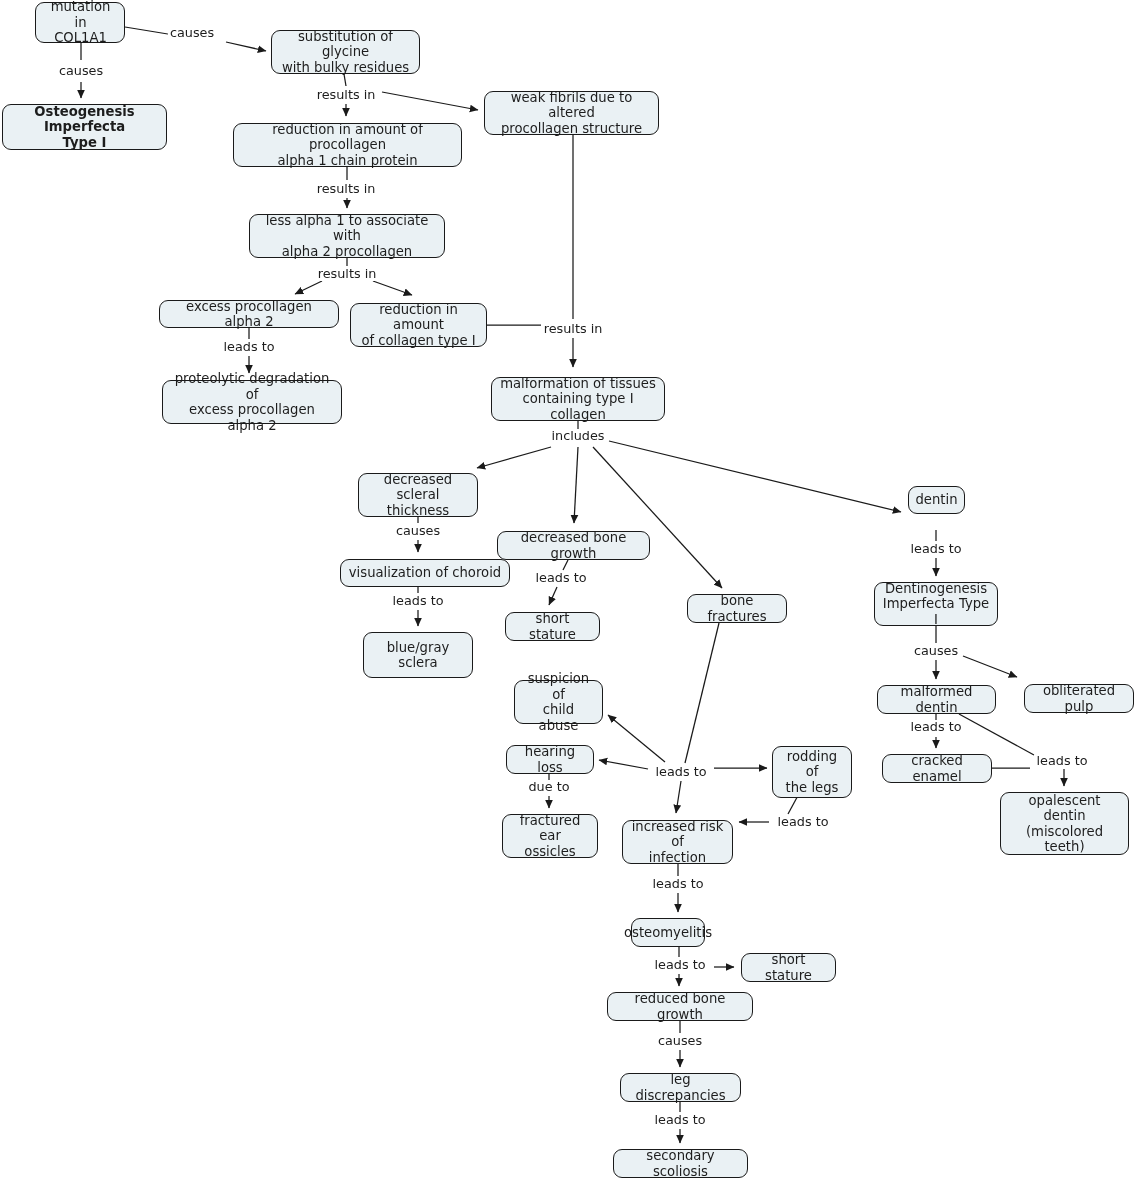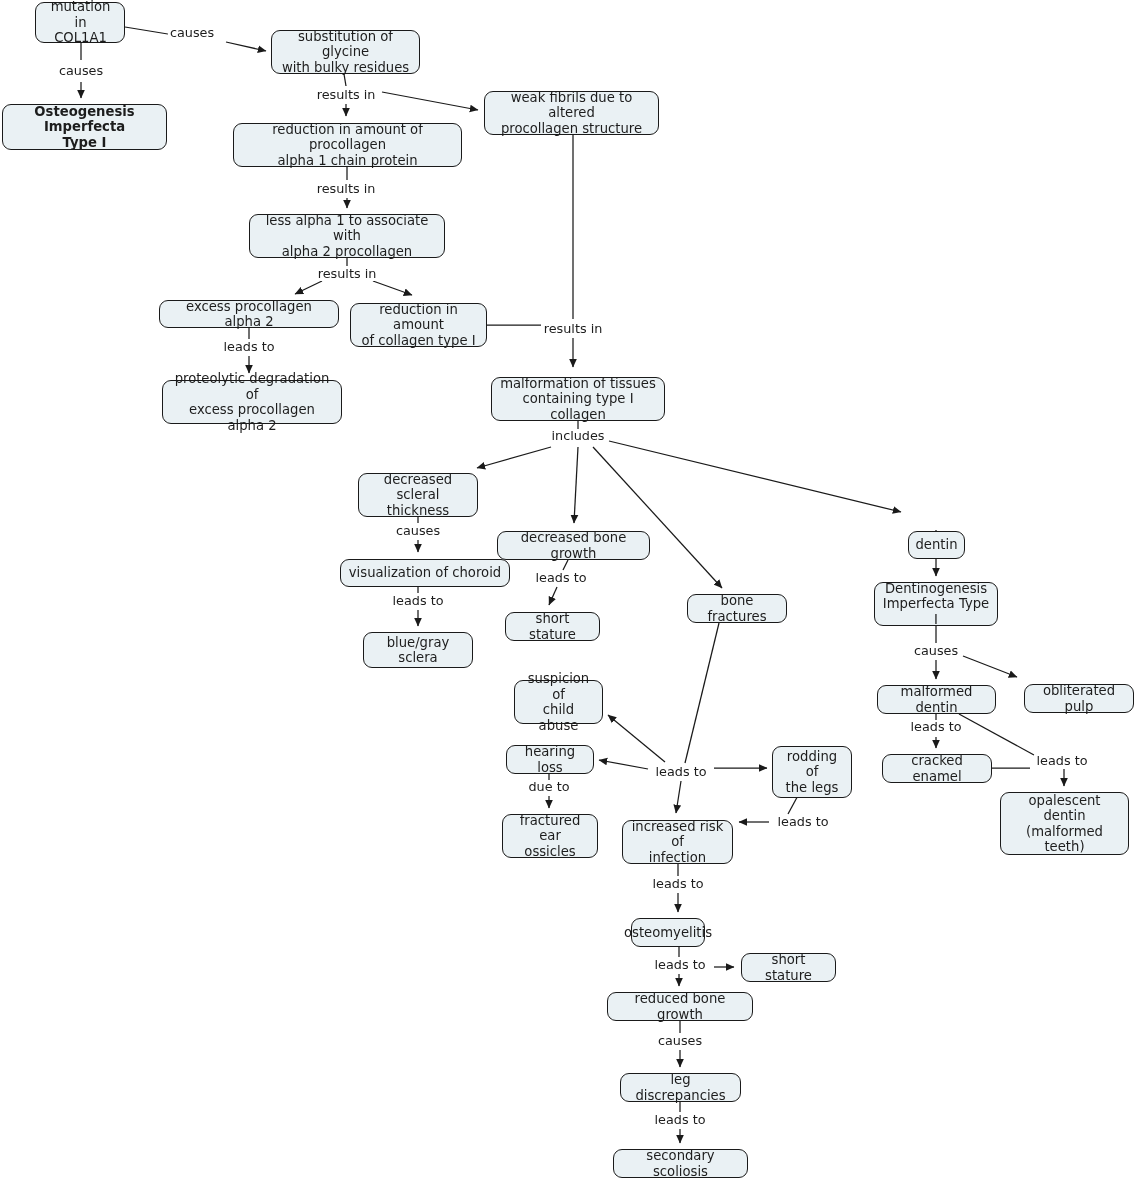--- a/index.html
+++ b/index.html
@@ -176,36 +176,36 @@
   <div class="node" style="left: 350px; top: 303px; width: 137px; height: 44px;">reduction in amount
 of collagen type I</div>
   <div class="node" style="left: 162px; top: 380px; width: 180px; height: 44px;">proteolytic degradation of
 excess procollagen alpha 2</div>
   <div class="node" style="left: 491px; top: 377px; width: 174px; height: 44px;">malformation of tissues
 containing type I collagen</div>
   <div class="node" style="left: 358px; top: 473px; width: 120px; height: 44px;">decreased scleral
 thickness</div>
   <div class="node" style="left: 497px; top: 531px; width: 153px; height: 29px;">decreased bone growth</div>
   <div class="node" style="left: 687px; top: 594px; width: 100px; height: 29px;">bone fractures</div>
-  <div class="node" style="left: 908px; top: 531px; width: 57px; height: 28px;">dentin</div>
+  <div class="node" style="left: 908px; top: 486px; width: 57px; height: 28px;">dentin</div>
   <div class="node" style="left: 340px; top: 559px; width: 170px; height: 28px;">visualization of choroid</div>
   <div class="node" style="left: 505px; top: 612px; width: 95px; height: 29px;">short stature</div>
-  <div class="node" style="left: 363px; top: 632px; width: 110px; height: 36px;">blue/gray sclera</div>
+  <div class="node" style="left: 363px; top: 632px; width: 110px; height: 46px;">blue/gray sclera</div>
   <div class="node" style="left: 874px; top: 582px; width: 124px; height: 44px;">Dentinogenesis
 Imperfecta Type I</div>
   <div class="node" style="left: 877px; top: 685px; width: 119px; height: 29px;">malformed dentin</div>
   <div class="node" style="left: 1024px; top: 684px; width: 110px; height: 29px;">obliterated pulp</div>
   <div class="node" style="left: 514px; top: 680px; width: 89px; height: 44px;">suspicion of
 child abuse</div>
   <div class="node" style="left: 506px; top: 745px; width: 88px; height: 29px;">hearing loss</div>
   <div class="node" style="left: 772px; top: 746px; width: 80px; height: 52px;">rodding of
 the legs</div>
   <div class="node" style="left: 882px; top: 754px; width: 110px; height: 29px;">cracked enamel</div>
   <div class="node" style="left: 1000px; top: 792px; width: 129px; height: 63px;">opalescent
-dentin (malformed
+dentin (miscolored
 teeth)</div>
   <div class="node" style="left: 502px; top: 814px; width: 96px; height: 44px;">fractured ear
 ossicles</div>
   <div class="node" style="left: 622px; top: 820px; width: 111px; height: 44px;">increased risk of
 infection</div>
   <div class="node" style="left: 631px; top: 918px; width: 74px; height: 29px;">osteomyelitis</div>
   <div class="node" style="left: 741px; top: 953px; width: 95px; height: 29px;">short stature</div>
   <div class="node" style="left: 607px; top: 992px; width: 146px; height: 29px;">reduced bone growth</div>
   <div class="node" style="left: 620px; top: 1073px; width: 121px; height: 29px;">leg discrepancies</div>
   <div class="node" style="left: 613px; top: 1149px; width: 135px; height: 29px;">secondary scoliosis</div>

